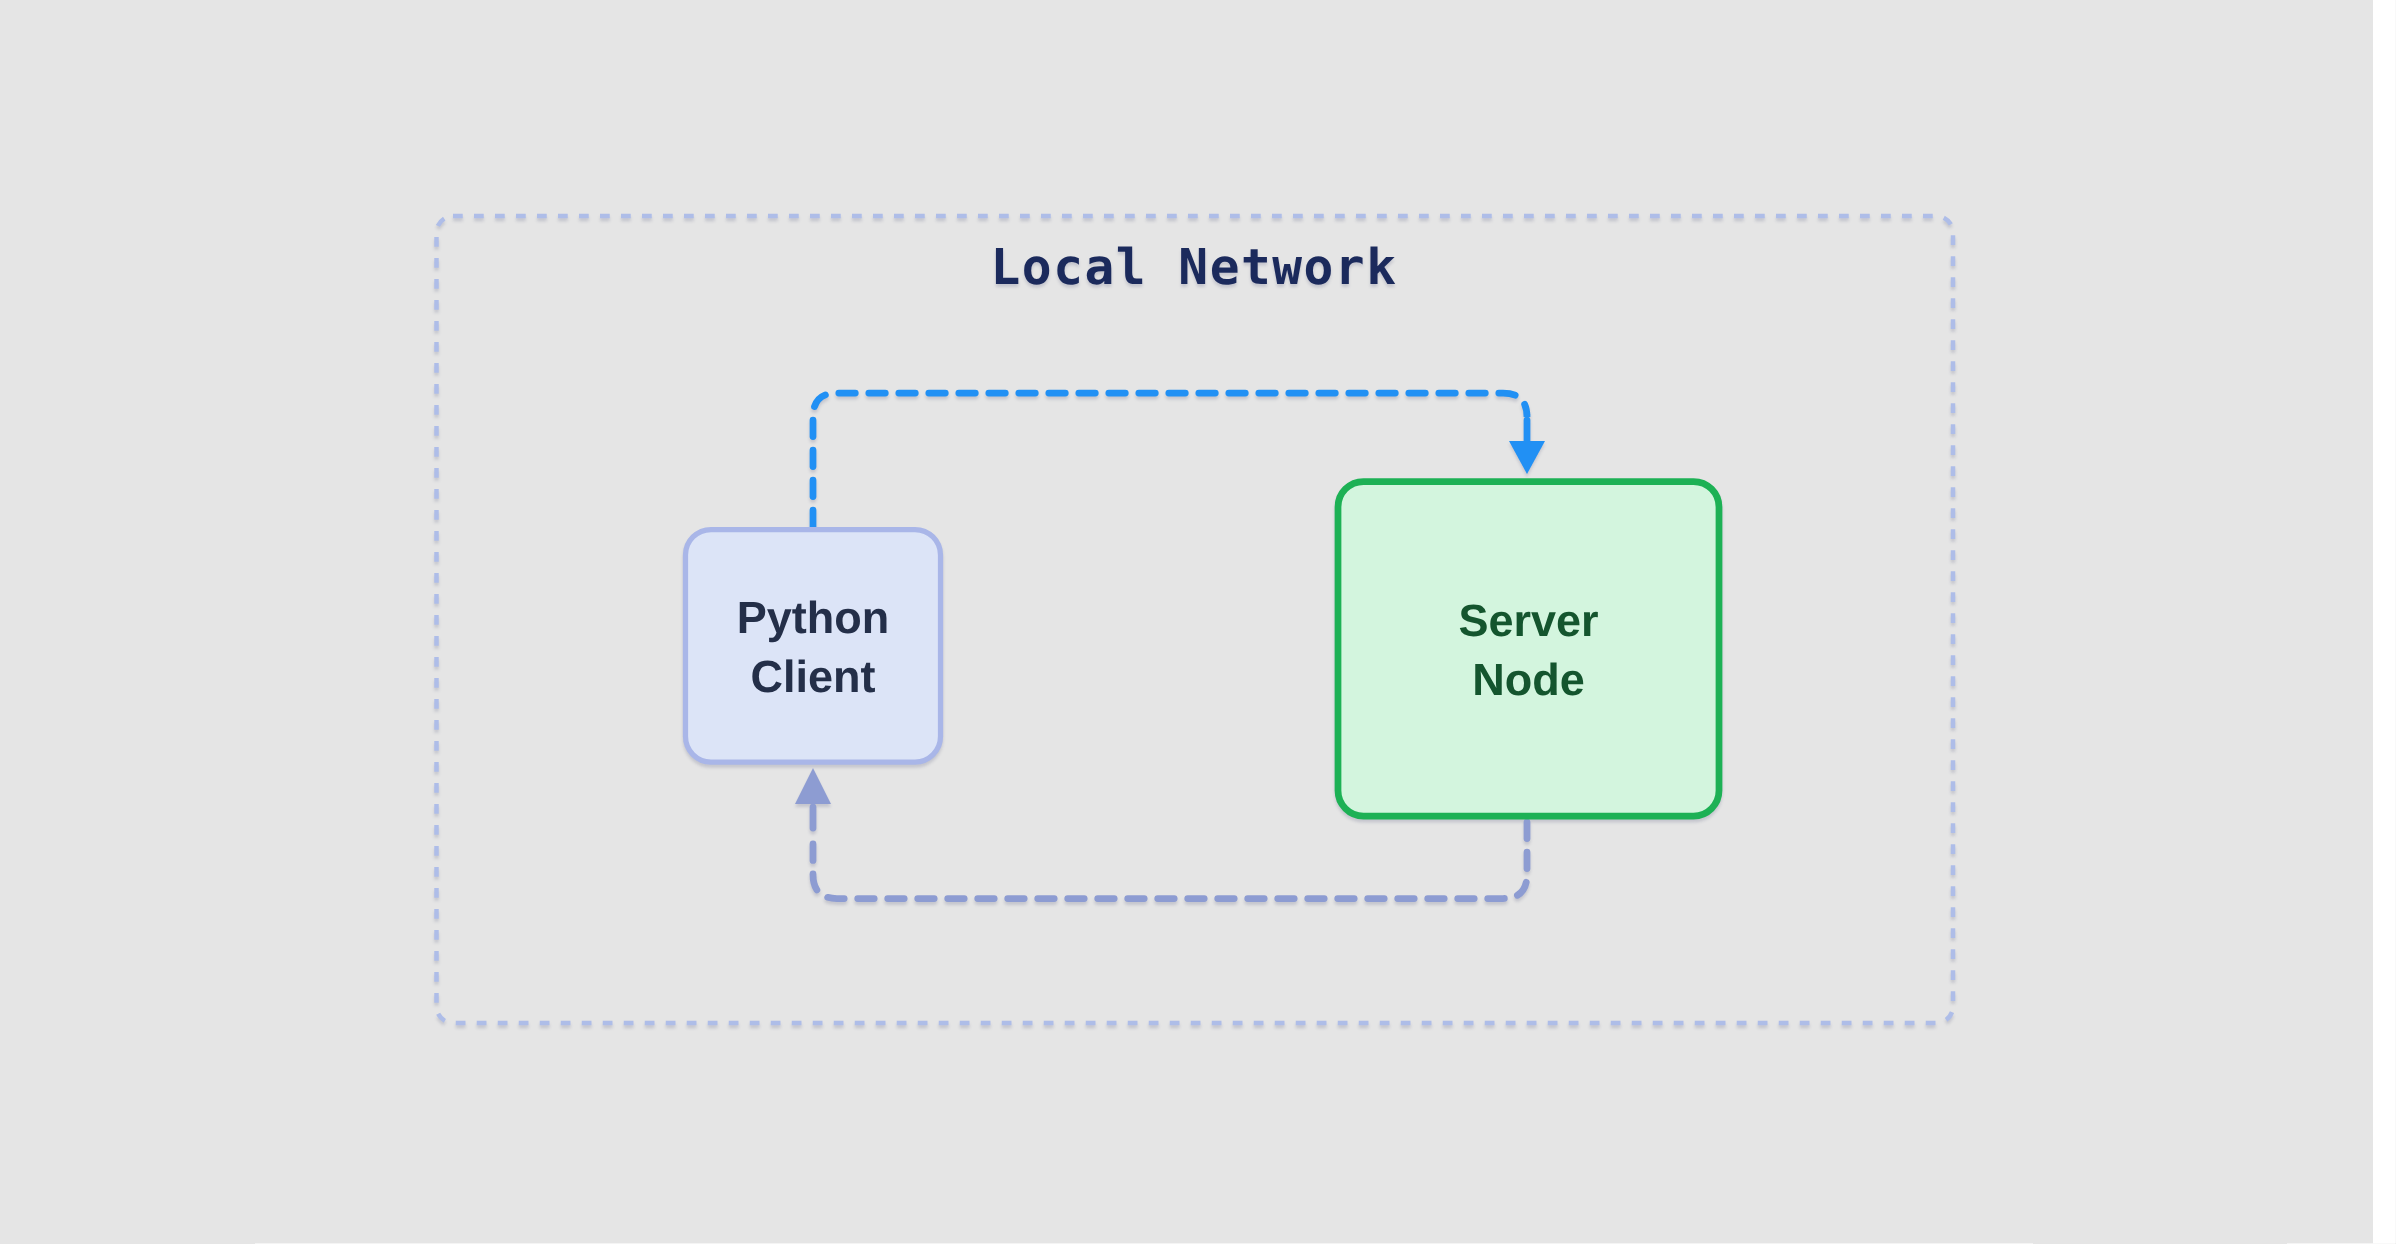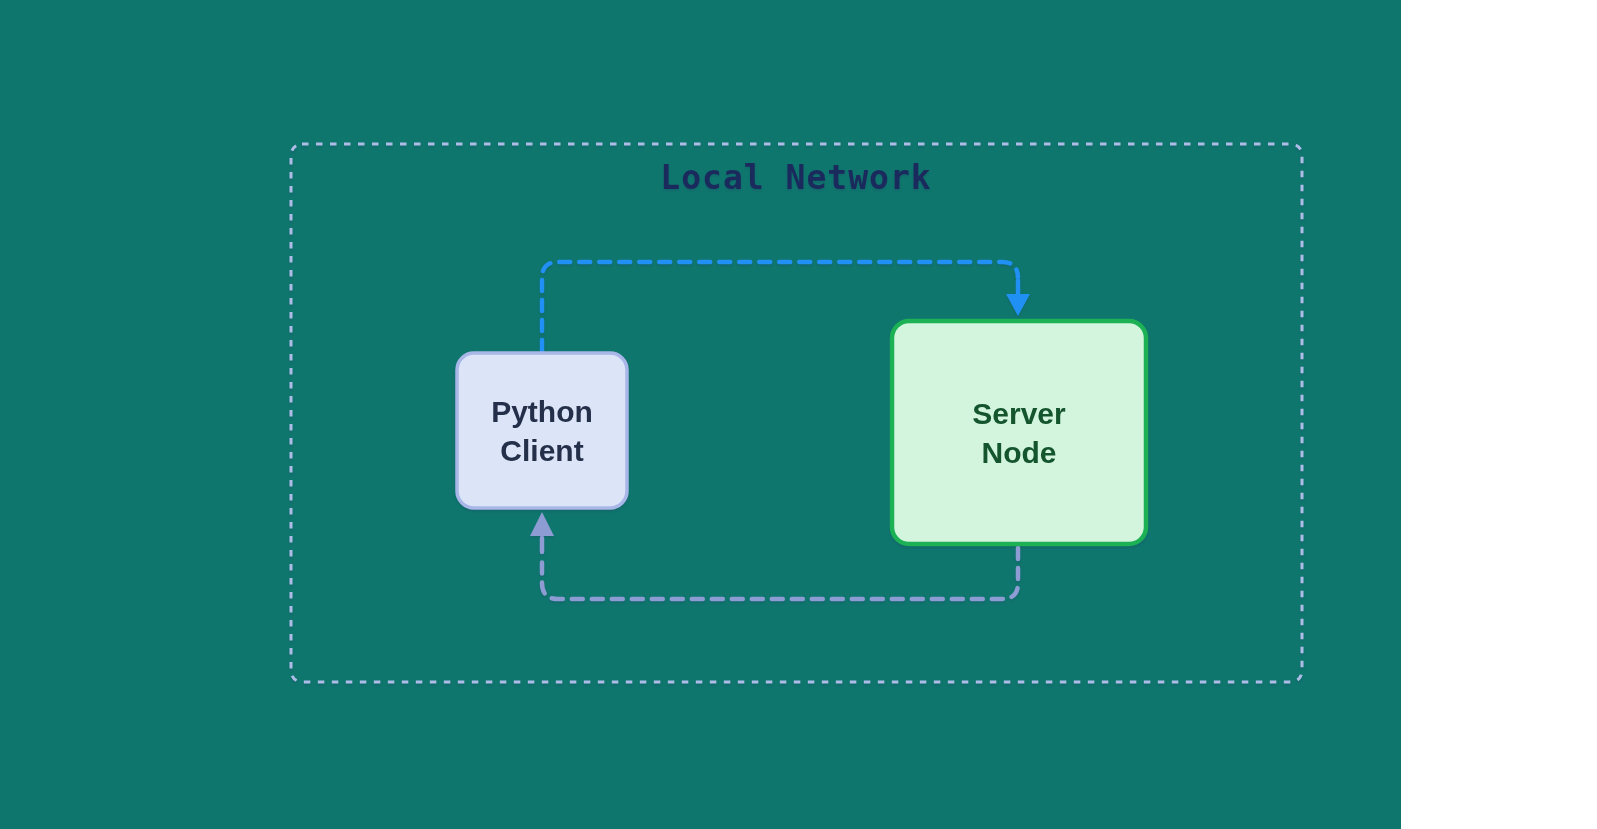--- a/index.html
+++ b/index.html
@@ -2,23 +2,23 @@
 <html><head>
 <meta charset="utf-8">
 <style>
   html, body {
     margin: 0;
     padding: 0;
     background: #ffffff;
   }
   .stage {
     position: relative;
-    width: 1401px;
+    width: 1582px;
     height: 829px;
-    background: #0f766e;
+    background: #e5e5e5;
     overflow: hidden;
   }
   svg.diagram {
     display: block;
     filter: drop-shadow(0 2px 1px rgba(30, 40, 90, 0.16));
   }
   .network-title {
     font-family: "DejaVu Sans Mono", "Liberation Mono", monospace;
     font-weight: bold;
     font-size: 33px;

